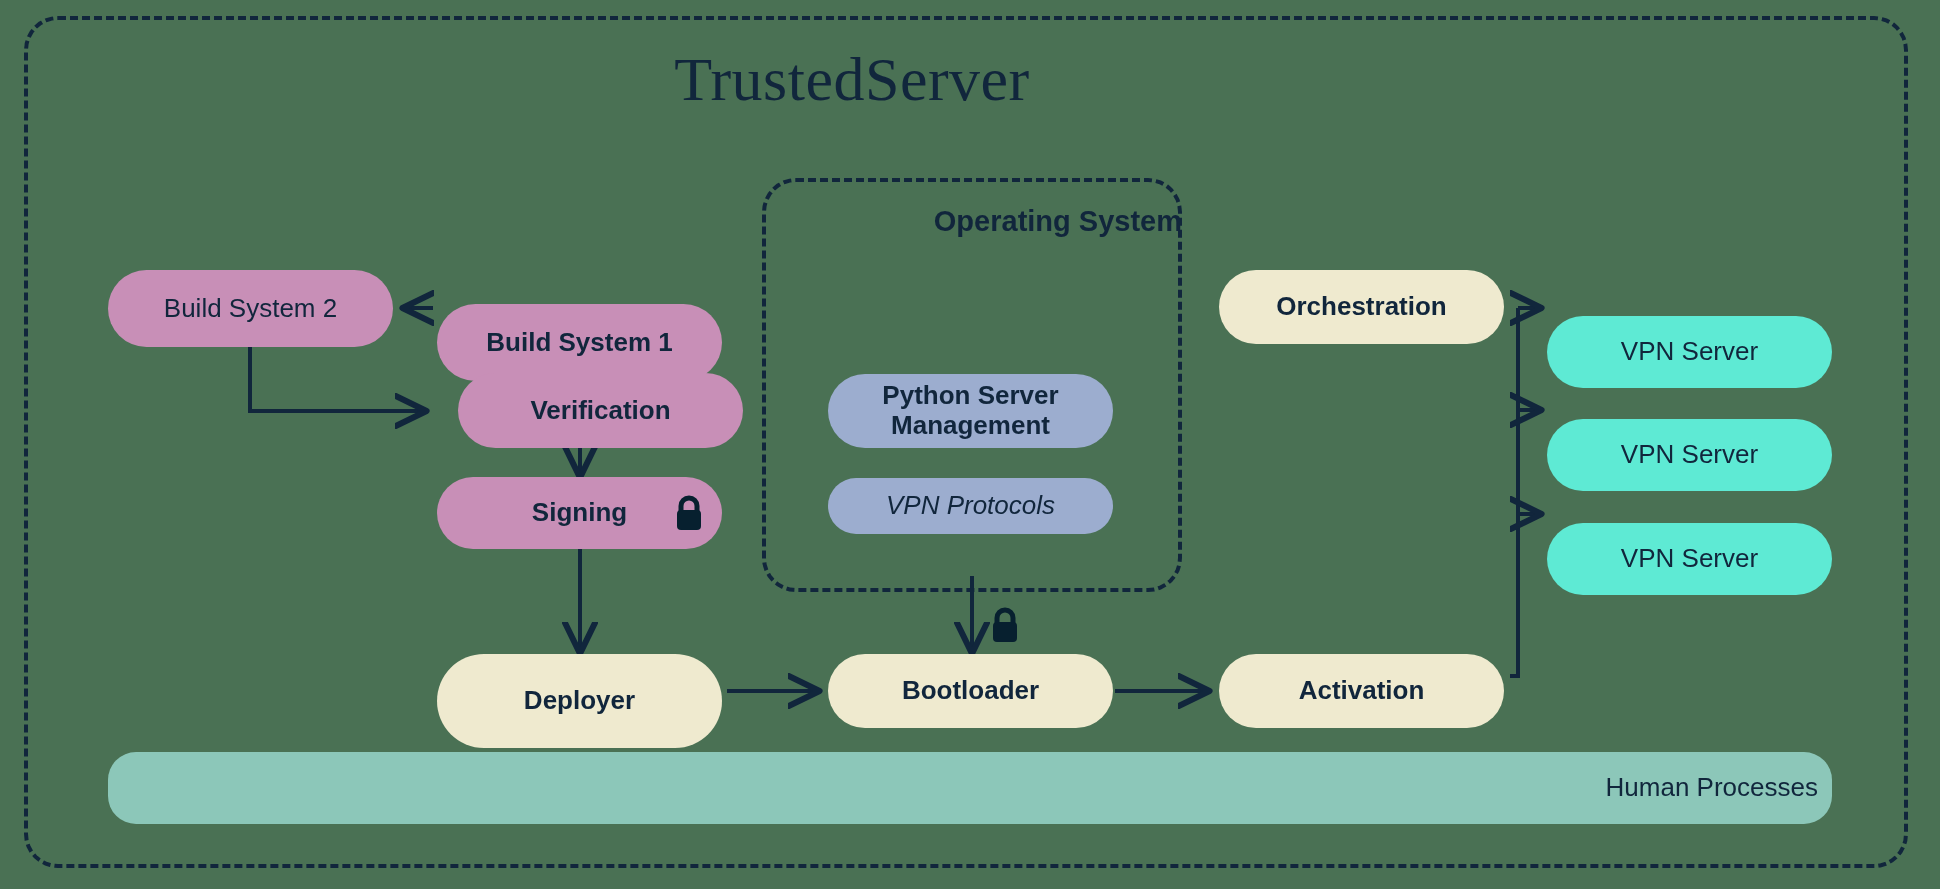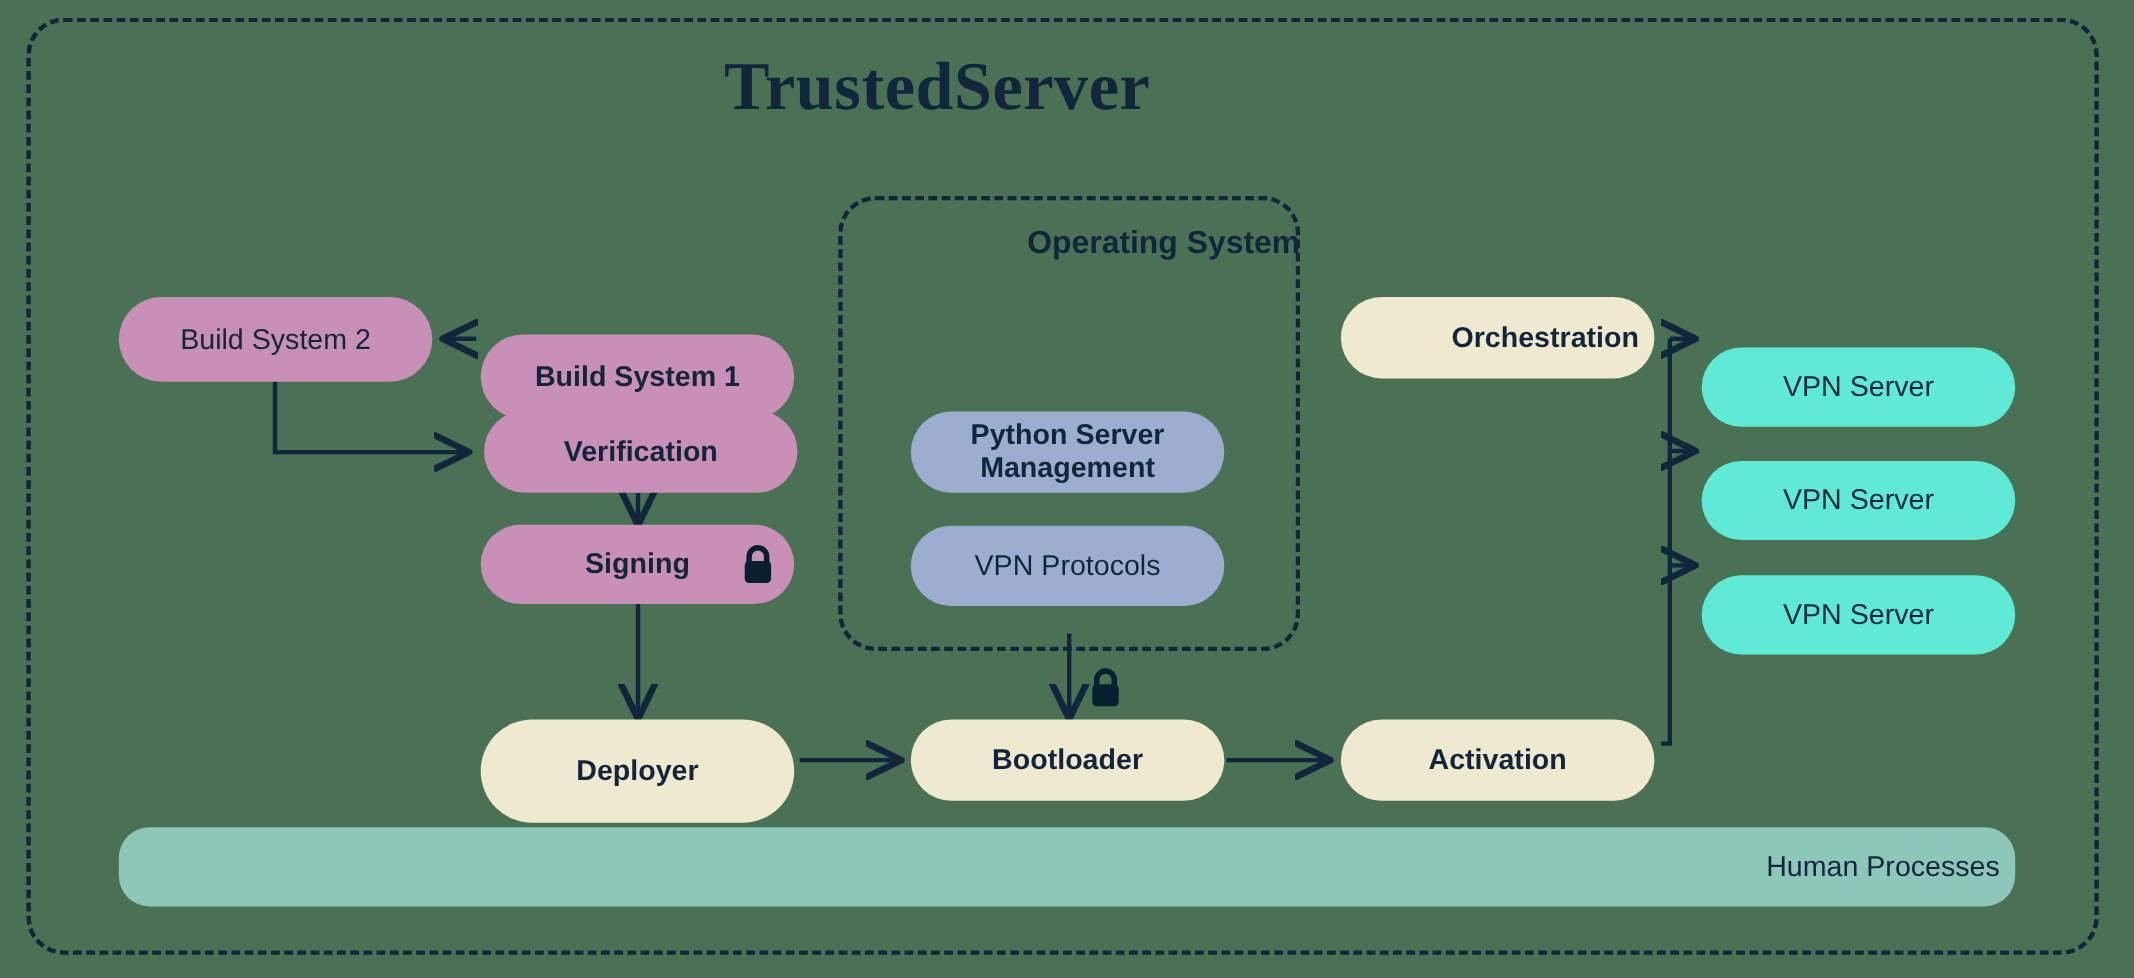--- a/index.html
+++ b/index.html
@@ -36,21 +36,21 @@
     box-sizing: border-box;
   }
   
   .title {
     position: absolute;
     left: 0;
     top: 44px;
     width: 1704px;
     text-align: center;
     font-family: "Liberation Serif", serif;
-    font-weight: bold;
+    font-weight: normal;
     font-size: 62px;
     color: #11263c;
     letter-spacing: 0.5px;
   }
   
   .os-group {
     position: absolute;
     left: 762px;
     top: 178px;
     width: 420px;
@@ -157,60 +157,60 @@
   <div class="os-title">Operating System</div>
 
   <div class="node pink" style="left:108px; top:270px; width:285px; height:77px;">
     <span class="label">Build System 2</span>
   </div>
 
   <div class="node pink bold" style="left:437px; top:270px; width:285px; height:77px;margin-top:34px;">
     <span class="label">Build System 1</span>
   </div>
 
-  <div class="node pink bold" style="left:440px; top:373px; width:285px; height:75px;">
+  <div class="node pink bold" style="left:458px; top:373px; width:285px; height:75px;">
     <span class="label">Verification</span>
   </div>
 
   <div class="node pink bold" style="left:437px; top:477px; width:285px; height:72px;">
     <span class="label">Signing</span>
     <svg class="lock-inline" viewBox="0 0 34 38">
       <path d="M9 17 V12 a8 8 0 0 1 16 0 V17" fill="none" stroke="#07202f" stroke-width="5"></path>
       <rect x="5" y="16" width="24" height="20" rx="4" fill="#07202f"></rect>
     </svg>
   </div>
 
 
   <div class="node blue bold" style="left:828px; top:374px; width:285px; height:74px; white-space:pre-line;">
     <span class="label">Python Server
 Management</span>
   </div>
 
-  <div class="node blue" style="left:828px; top:478px; width:285px; height:73px;">
+  <div class="node blue" style="left:828px; top:478px; width:285px; height:56px;font-style:italic;">
     <span class="label">VPN Protocols</span>
   </div>
 
   <svg class="lock-float" viewBox="0 0 34 38" style="left:988px; top:606px;">
     <path d="M9 17 V12 a8 8 0 0 1 16 0 V17" fill="none" stroke="#07202f" stroke-width="5"></path>
     <rect x="5" y="16" width="24" height="20" rx="4" fill="#07202f"></rect>
   </svg>
 
   <div class="node cream bold" style="left:437px; top:654px; width:285px; height:94px;">
     <span class="label">Deployer</span>
   </div>
 
   <div class="node cream bold" style="left:1219px; top:654px; width:285px; height:74px;">
     <span class="label">Activation</span>
   </div>
 
   <div class="node cream bold" style="left:828px; top:654px; width:285px; height:74px;">
     <span class="label">Bootloader</span>
   </div>
 
-  <div class="node cream bold" style="left:1219px; top:270px; width:285px; height:74px;justify-content:flex-end;">
+  <div class="node cream bold" style="left:1219px; top:270px; width:285px; height:74px;">
     <span class="label">Orchestration</span>
   </div>
 
   <div class="node teal" style="left:1547px; top:272px; width:285px; height:72px;">
     <span class="label">VPN Server</span>
   </div>
 
   <div class="node teal" style="left:1547px; top:375px; width:285px; height:72px;">
     <span class="label">VPN Server</span>
   </div>

